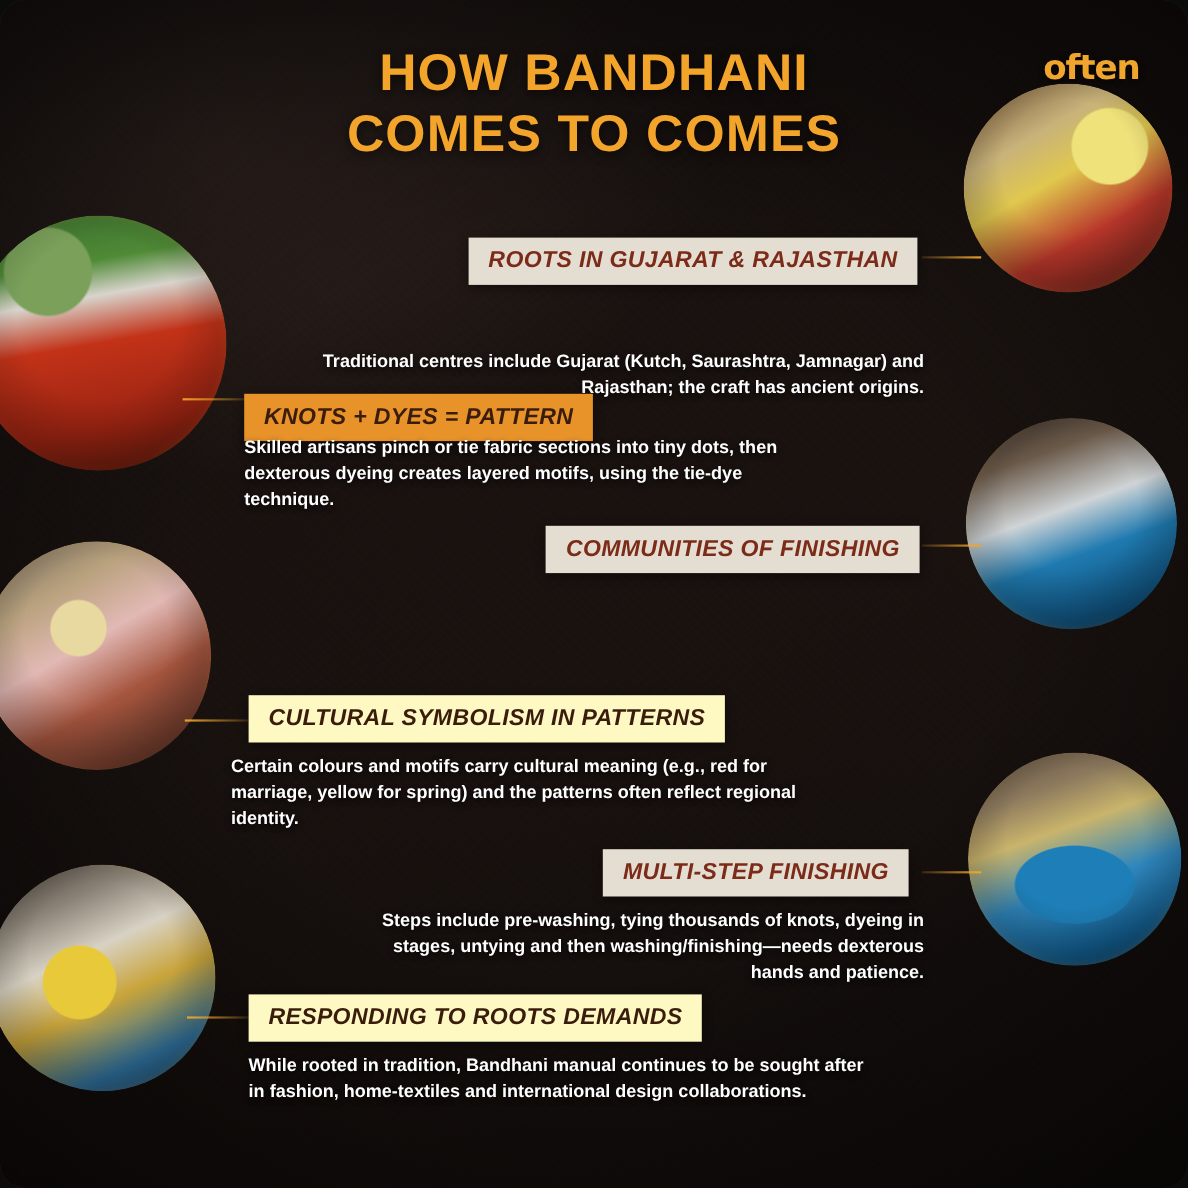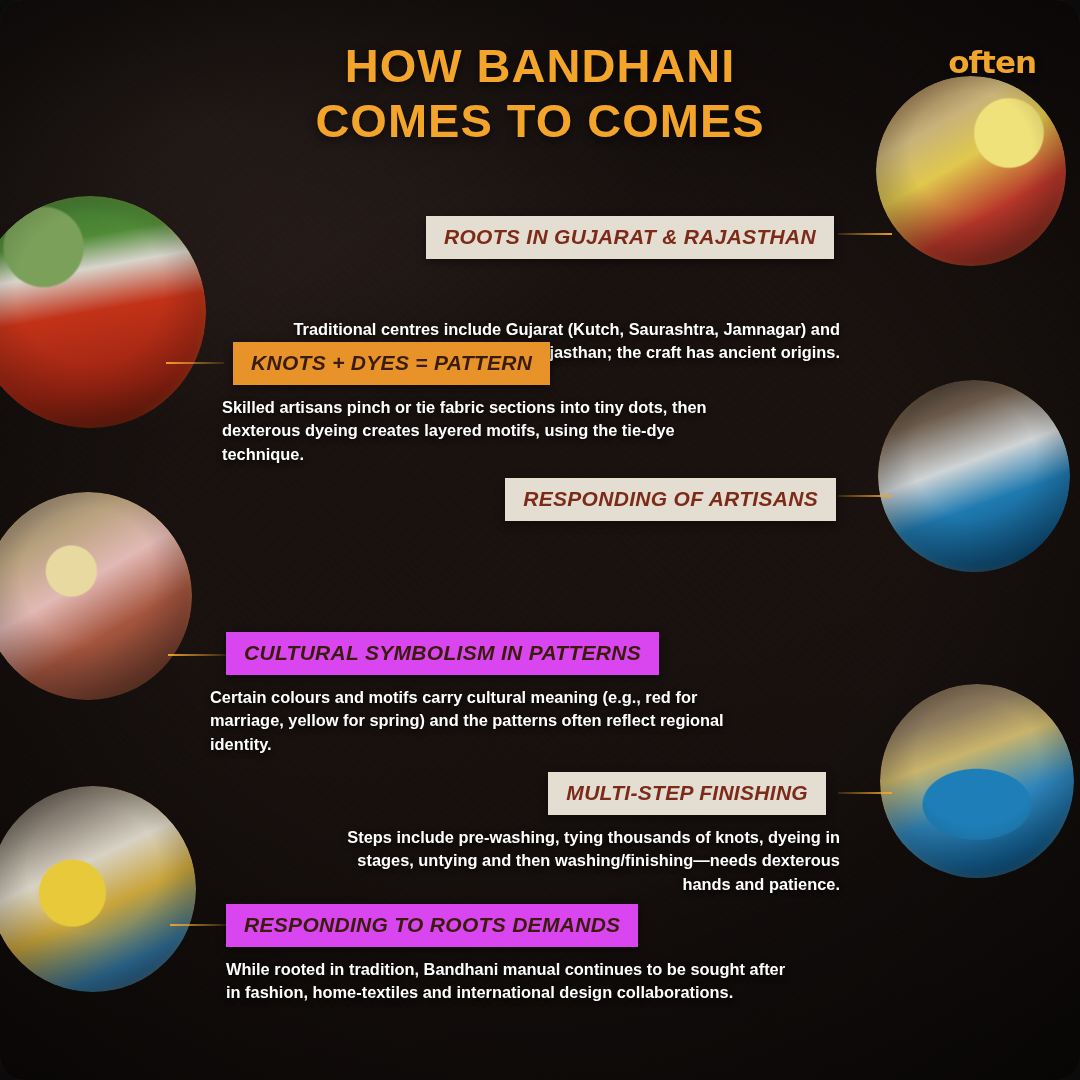--- a/index.html
+++ b/index.html
@@ -83,21 +83,21 @@
     padding: 9px 18px 10px 18px;
     font-size: 21px;
     font-style: italic;
     font-weight: bold;
     letter-spacing: 0.3px;
     white-space: nowrap;
     box-shadow: 0 3px 9px rgba(0,0,0,0.45);
   }
   .band.cream { background: #e4ddd2; color: #7b2b18; }
   .band.orange { background: #e8922a; color: #3a1c0c; }
-  .band.orange2 { background: #d946ef; color: #3a1c0c; }
+  .band.orange2 { background: #fef9c3; color: #3a1c0c; }
 
   .body-text {
     position: absolute;
     color: #ffffff;
     font-size: 16.4px;
     font-weight: bold;
     line-height: 1.42;
     text-shadow: 0 2px 6px rgba(0,0,0,0.75);
   }
   .body-text.right { text-align: right; }
@@ -229,25 +229,25 @@
       </div>
     <div class="ring" style="transform:rotate(40deg)"></div>
     <div class="ring r2" style="transform:rotate(-70deg)"></div>
   </div>
 
   <div class="conn" style="left:838px; top:233px; width:54px;"></div>
   <div class="band cream" style="right:246px; top:216px;">ROOTS IN GUJARAT &amp; RAJASTHAN</div>
   <div class="body-text right" style="right:240px; top:270px; width:560px;margin-top:48px;">Traditional centres include Gujarat (Kutch, Saurashtra, Jamnagar) and Rajasthan; the craft has ancient origins.</div>
 
   <div class="conn rev" style="left:166px; top:362px; width:58px;"></div>
-  <div class="band orange" style="left:222px; top:342px;margin-left:11px;">KNOTS + DYES = PATTERN</div>
+  <div class="band orange" style="left:222px; top:358px;">KNOTS + DYES = PATTERN</div>
   <div class="body-text" style="left:222px; top:396px; width:520px;">Skilled artisans pinch or tie fabric sections into tiny dots, then dexterous dyeing creates layered motifs, using the tie-dye technique.</div>
 
   <div class="conn" style="left:838px; top:495px; width:54px;"></div>
-  <div class="band cream" style="right:244px; top:478px;">RESPONDING OF ARTISANS</div>
+  <div class="band cream" style="right:244px; top:478px;">COMMUNITIES OF FINISHING</div>
 
   <div class="conn rev" style="left:168px; top:654px; width:58px;"></div>
   <div class="band orange2" style="left:226px; top:632px;">CULTURAL SYMBOLISM IN PATTERNS</div>
   <div class="body-text" style="left:210px; top:686px; width:540px;">Certain colours and motifs carry cultural meaning (e.g., red for marriage, yellow for spring) and the patterns often reflect regional identity.</div>
 
   <div class="conn" style="left:838px; top:792px; width:54px;"></div>
   <div class="band cream" style="right:254px; top:772px;">MULTI-STEP FINISHING</div>
   <div class="body-text right" style="right:240px; top:826px; width:520px;">Steps include pre-washing, tying thousands of knots, dyeing in stages, untying and then washing/finishing—needs dexterous hands and patience.</div>
 
   <div class="conn rev" style="left:170px; top:924px; width:56px;"></div>

